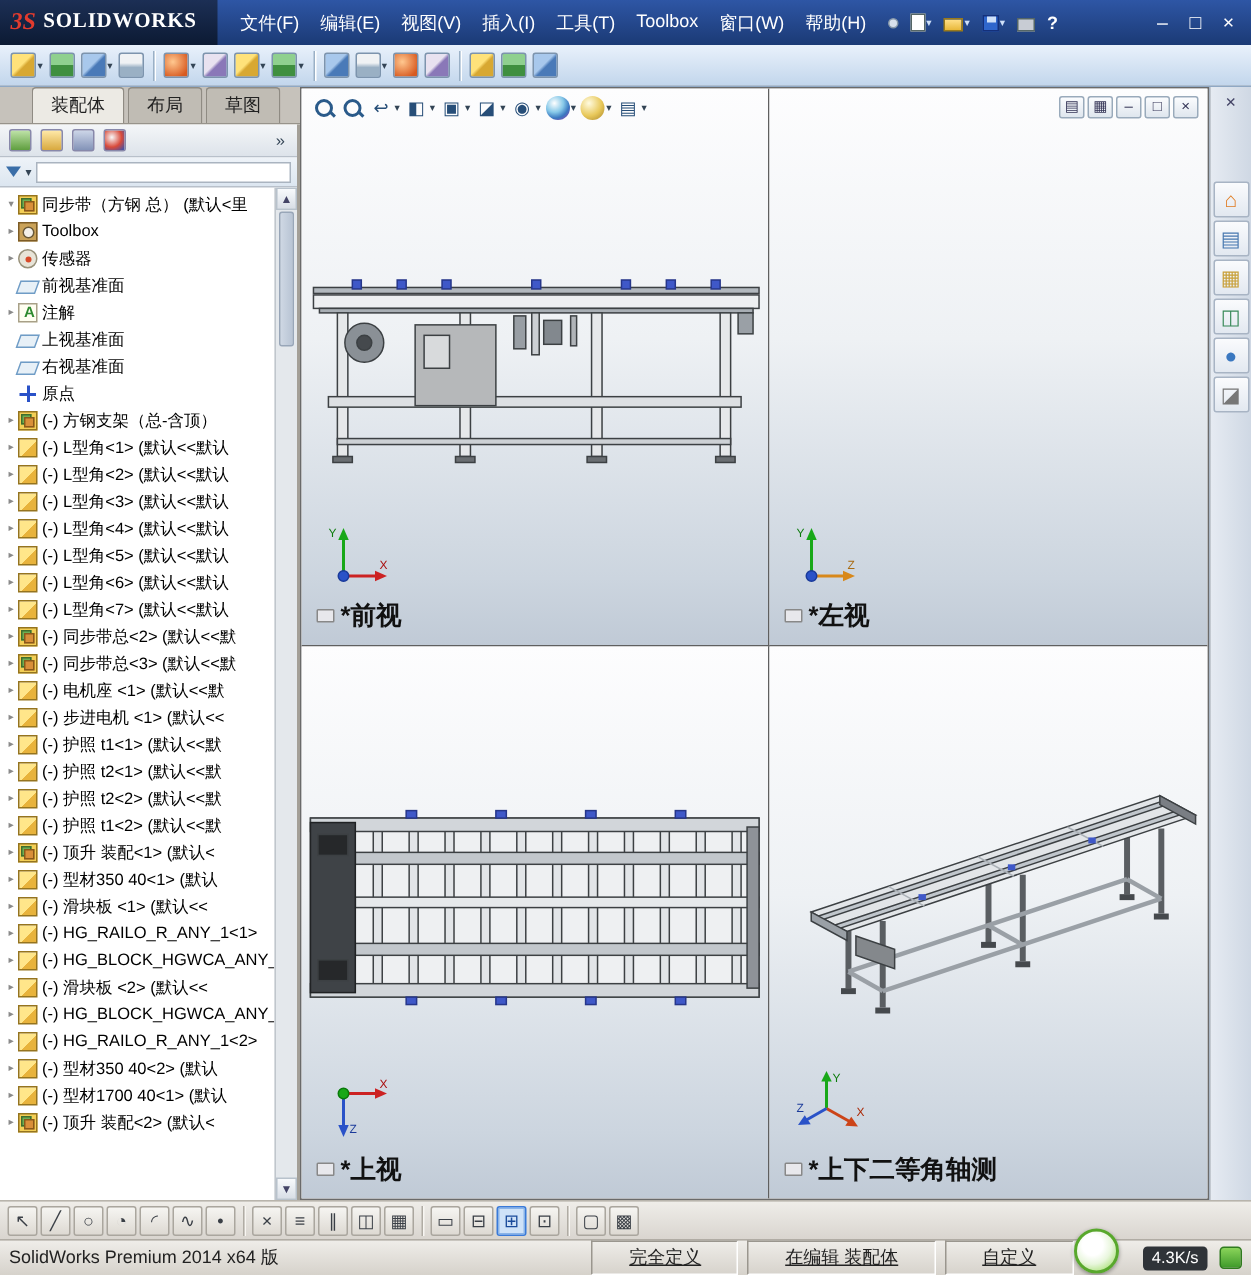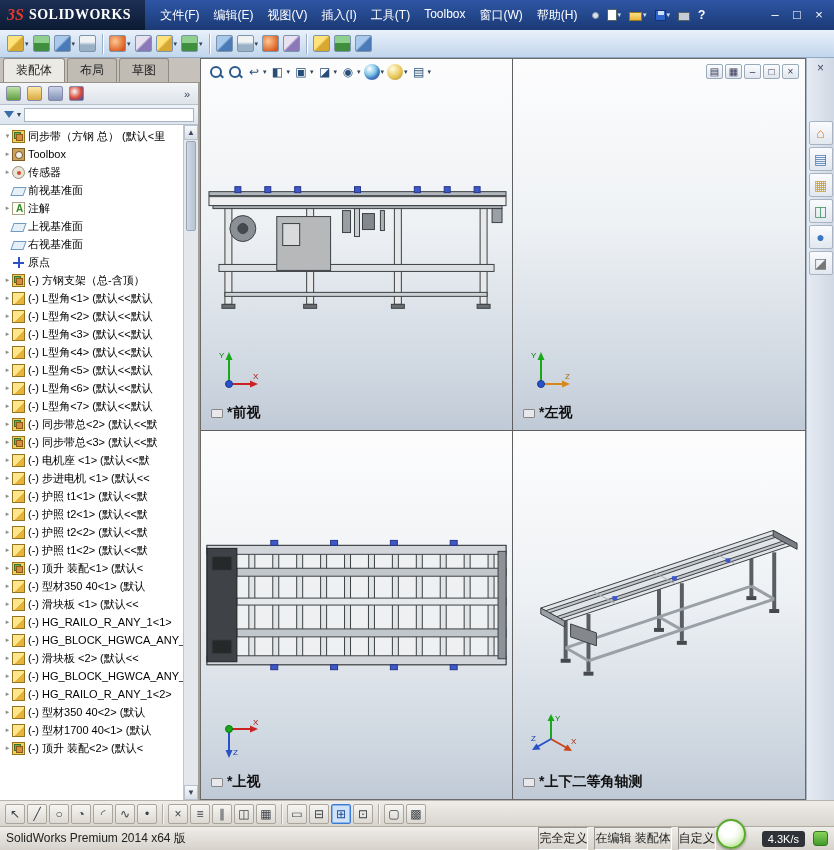--- a/index.html
+++ b/index.html
@@ -36,21 +36,21 @@
   .av2 { background:linear-gradient(135deg,#a8c8ec 45%,#4a7ab8 55%); }
   .av3 { background:linear-gradient(#f0f2f4 40%,#9ab0c4 60%); }
   .av4 { background:radial-gradient(circle at 35% 35%,#ffc890,#d85a20 80%); }
   .av5 { background:linear-gradient(135deg,#e8e2f0 45%,#8a78b8 55%); }
   .tdd { font-size:7px; color:#345; margin-left:1px; }
   .tsep { width:1px; height:20px; background:#9ab0c6; box-shadow:1px 0 0 #fff; margin:0 4px; flex:0 0 1px; }
 
   
   .mid { height:742px; flex:0 0 742px; display:flex; }
   .leftcol { width:200px; flex:0 0 200px; display:flex; flex-direction:column; background:#cdc9c2; }
-  .cmdtabs { height:40px; flex:0 0 24px; display:flex; align-items:flex-end; padding-left:3px; background:#c6c2bb; border-bottom:1px solid #97938b; }
+  .cmdtabs { height:40px; flex:0 0 24px; display:flex; align-items:flex-end; padding-left:21px; background:#c6c2bb; border-bottom:1px solid #97938b; }
   .ctab { font-size:12px; padding:3px 12px 3px; background:#c0bcb4; border:1px solid #8f8b83; border-bottom:none; margin-right:2px; border-radius:3px 3px 0 0; color:#222; cursor:default; }
   .ctab.active { background:#eceae4; }
 
   .panel { flex:1; background:#fff; border-right:2px solid #a39f97; display:flex; flex-direction:column; overflow:hidden; }
   .mgrtabs { height:22px; flex:0 0 22px; background:linear-gradient(#f4f6f8,#dde3ea); border-bottom:1px solid #b8c0ca; display:flex; align-items:center; padding:0 3px; }
   .mtab { padding:2px 3px; }
   .mic { width:15px; height:15px; display:block; border-radius:2px; border:1px solid #88a; }
   .m0 { background:linear-gradient(#bfe3a8,#5f9e3f); }
   .m1 { background:linear-gradient(#ffe9a8,#d8a93f); }
   .m2 { background:linear-gradient(#cdd6e8,#8393b8); }
@@ -89,21 +89,21 @@
   .sb-thumb { height:90px; margin:1px 2px; background:linear-gradient(90deg,#cfd8e4,#b8c4d4); border:1px solid #98a6b8; border-radius:2px; }
 
   
   .graphics { flex:1; position:relative; border:1px solid #6a6a6a; background:#fff; overflow:hidden; }
   .vpgrid { position:absolute; inset:0; display:grid; grid-template-columns:312px 1fr; grid-template-rows:372px 1fr; }
   .viewport { position:relative; background:linear-gradient(#fdfdfe 0%,#eef1f4 45%,#ccd5df 88%,#c0cad6 100%); overflow:hidden; }
   .vp-front, .vp-top { border-right:1px solid #5f5f5f; }
   .vp-front, .vp-left { border-bottom:1px solid #5f5f5f; }
   .model { position:absolute; inset:0; width:100%; height:100%; }
   .triad { position:absolute; left:16px; bottom:38px; }
-  .vplabel { position:absolute; left:10px; bottom:8px; display:flex; align-items:center; font-size:14px; font-weight:bold; color:#111; }
+  .vplabel { position:absolute; left:10px; bottom:8px; display:flex; align-items:center; font-size:17px; font-weight:bold; color:#111; }
   .vl-ic { width:12px; height:9px; border:1px solid #888; background:#e8e8ec; margin-right:4px; border-radius:1px; display:inline-block; }
 
   .hud { position:absolute; top:4px; left:6px; display:flex; align-items:center; gap:1px; z-index:5; }
   .hbtn { display:flex; align-items:center; padding:1px; }
   .hudic { width:16px; height:16px; font-size:12px; line-height:16px; text-align:center; color:#274e78; display:inline-block; position:relative; }
   .mag::before { content:""; position:absolute; left:2px; top:2px; width:8px; height:8px; border:2px solid #2a5a8a; border-radius:50%; }
   .mag::after { content:""; position:absolute; left:11px; top:11px; width:5px; height:2px; background:#2a5a8a; transform:rotate(45deg); }
   .ball1 { border-radius:50%; background:radial-gradient(circle at 35% 30%,#fff,#86c8e8 40%,#3a78c0 65%,#8a4ab0 90%); }
   .ball2 { border-radius:50%; background:radial-gradient(circle at 35% 30%,#fffbe0,#e8c85a 55%,#a88428); }
 
@@ -120,21 +120,21 @@
   .t3 { color:#3a8a5a; } .t4 { color:#3a78c0; } .t5 { color:#777; }
 
   
   .sketchbar { height:26px; flex:0 0 26px; background:linear-gradient(#efede9,#d9d5cf); border-top:1px solid #b8b4ac; display:flex; align-items:center; padding:0 5px; gap:2px; }
   .sbtn { width:20px; height:20px; font-size:12px; line-height:18px; text-align:center; color:#3a3f46; background:linear-gradient(#f6f5f2,#ddd9d2); border:1px solid #aaa69e; border-radius:2px; cursor:default; }
   .sbtn.active { border:1px solid #3a7ad8; background:#cfe2f8; color:#1a4a9a; box-shadow:inset 0 0 0 1px #8ab4e8; }
   .tsep.s { background:#b0aca4; box-shadow:1px 0 0 #f8f6f2; margin:0 3px; }
 
   
   .statusbar { height:24px; flex:0 0 24px; background:linear-gradient(#efede9,#d6d2cb); border-top:1px solid #b0aca4; display:flex; align-items:center; font-size:12px; color:#222; padding:0 6px; position:relative;justify-content:flex-end; }
-  .seg { border-style:solid; border-width:1px; border-color:#9a968e #fff #fff #9a968e; padding:2px 0; margin-left:6px; white-space:nowrap; }
+  .seg { border-style:solid; border-width:1px; border-color:#9a968e #fff #fff #9a968e; padding:2px 24px; margin-left:6px; white-space:nowrap;text-decoration:underline; }
   .seg.pushright { margin-left:auto; }
   .ball { position:absolute; right:88px; bottom:1px; width:30px; height:30px; z-index:9; border-radius:50%;
           background:radial-gradient(circle at 40% 35%,#ffffff 30%,#e8f6dc 55%,#bfe89a 75%,#74bc3c); border:2px solid #58a82c; box-shadow:0 1px 3px rgba(0,0,0,.4); }
   .speedchip { background:#2f3338; color:#fff; font-size:11px; padding:2px 6px; border-radius:3px; margin-left:46px; white-space:nowrap; }
   .trayicon { width:15px; height:15px; border-radius:3px; background:linear-gradient(#8ad45a,#3f9a2a); margin-left:8px; border:1px solid #2f7a1e; }
 </style>
 </head>
 <body>
 
 <div id="app">

